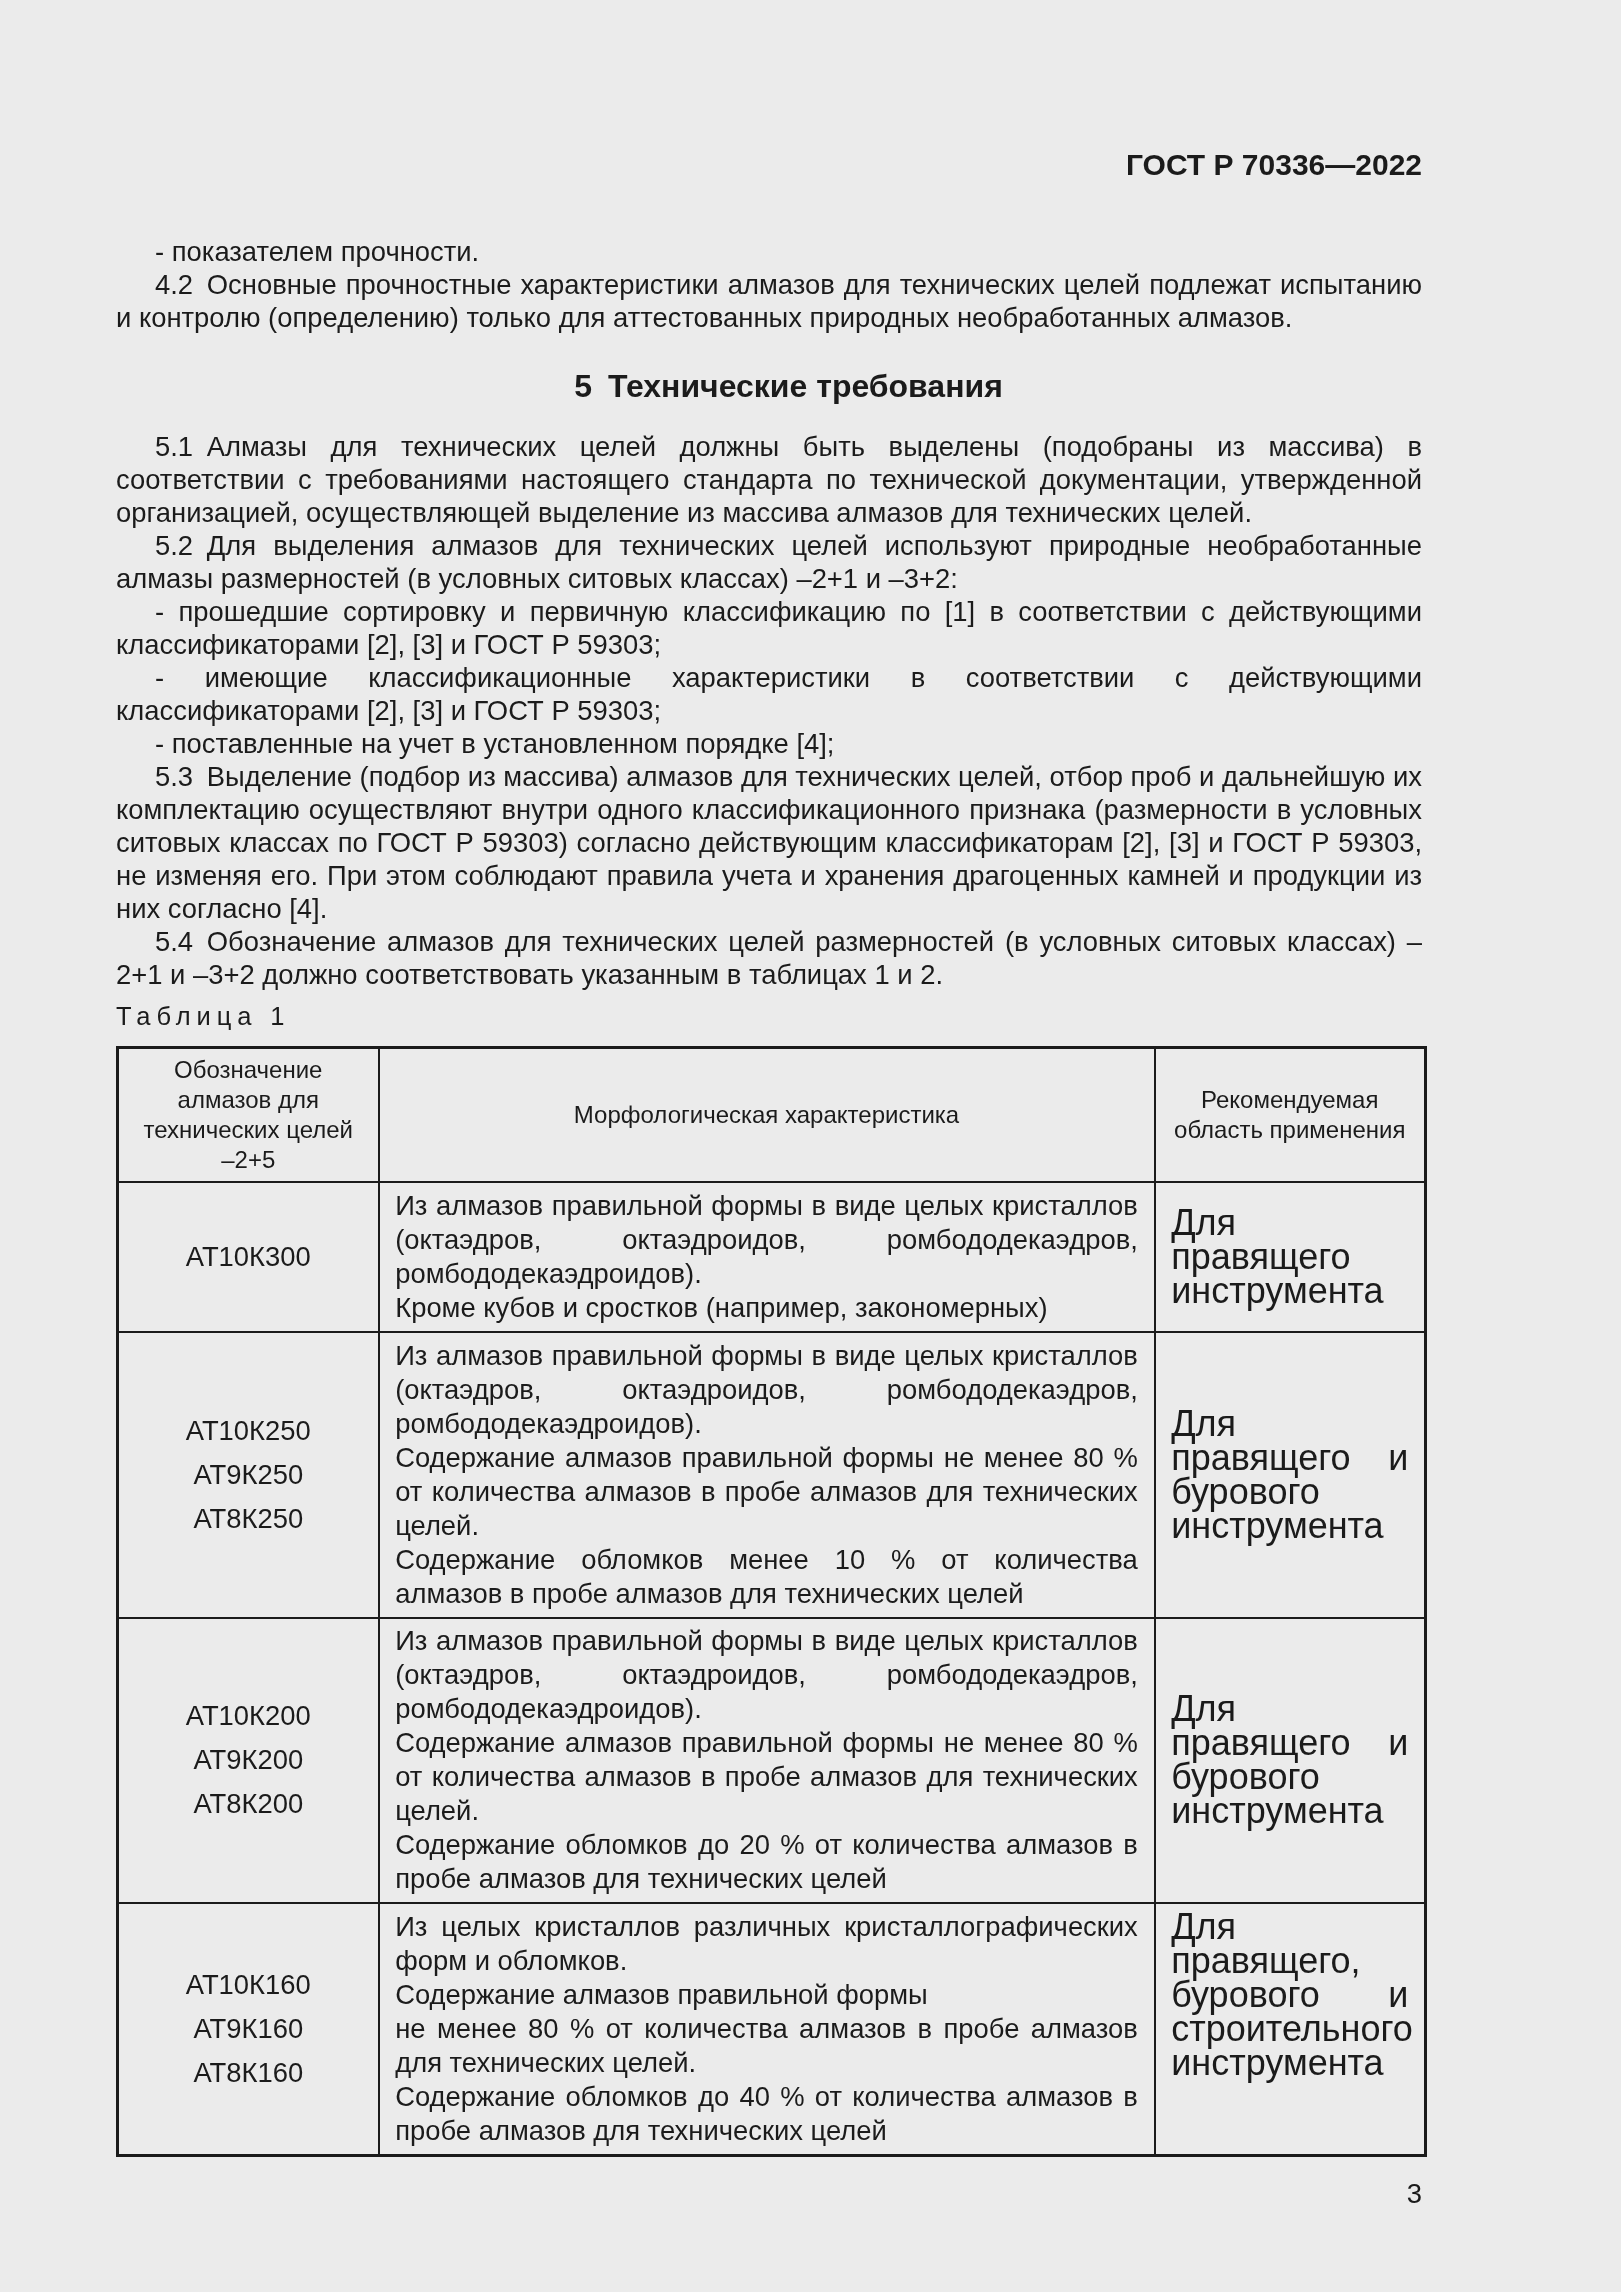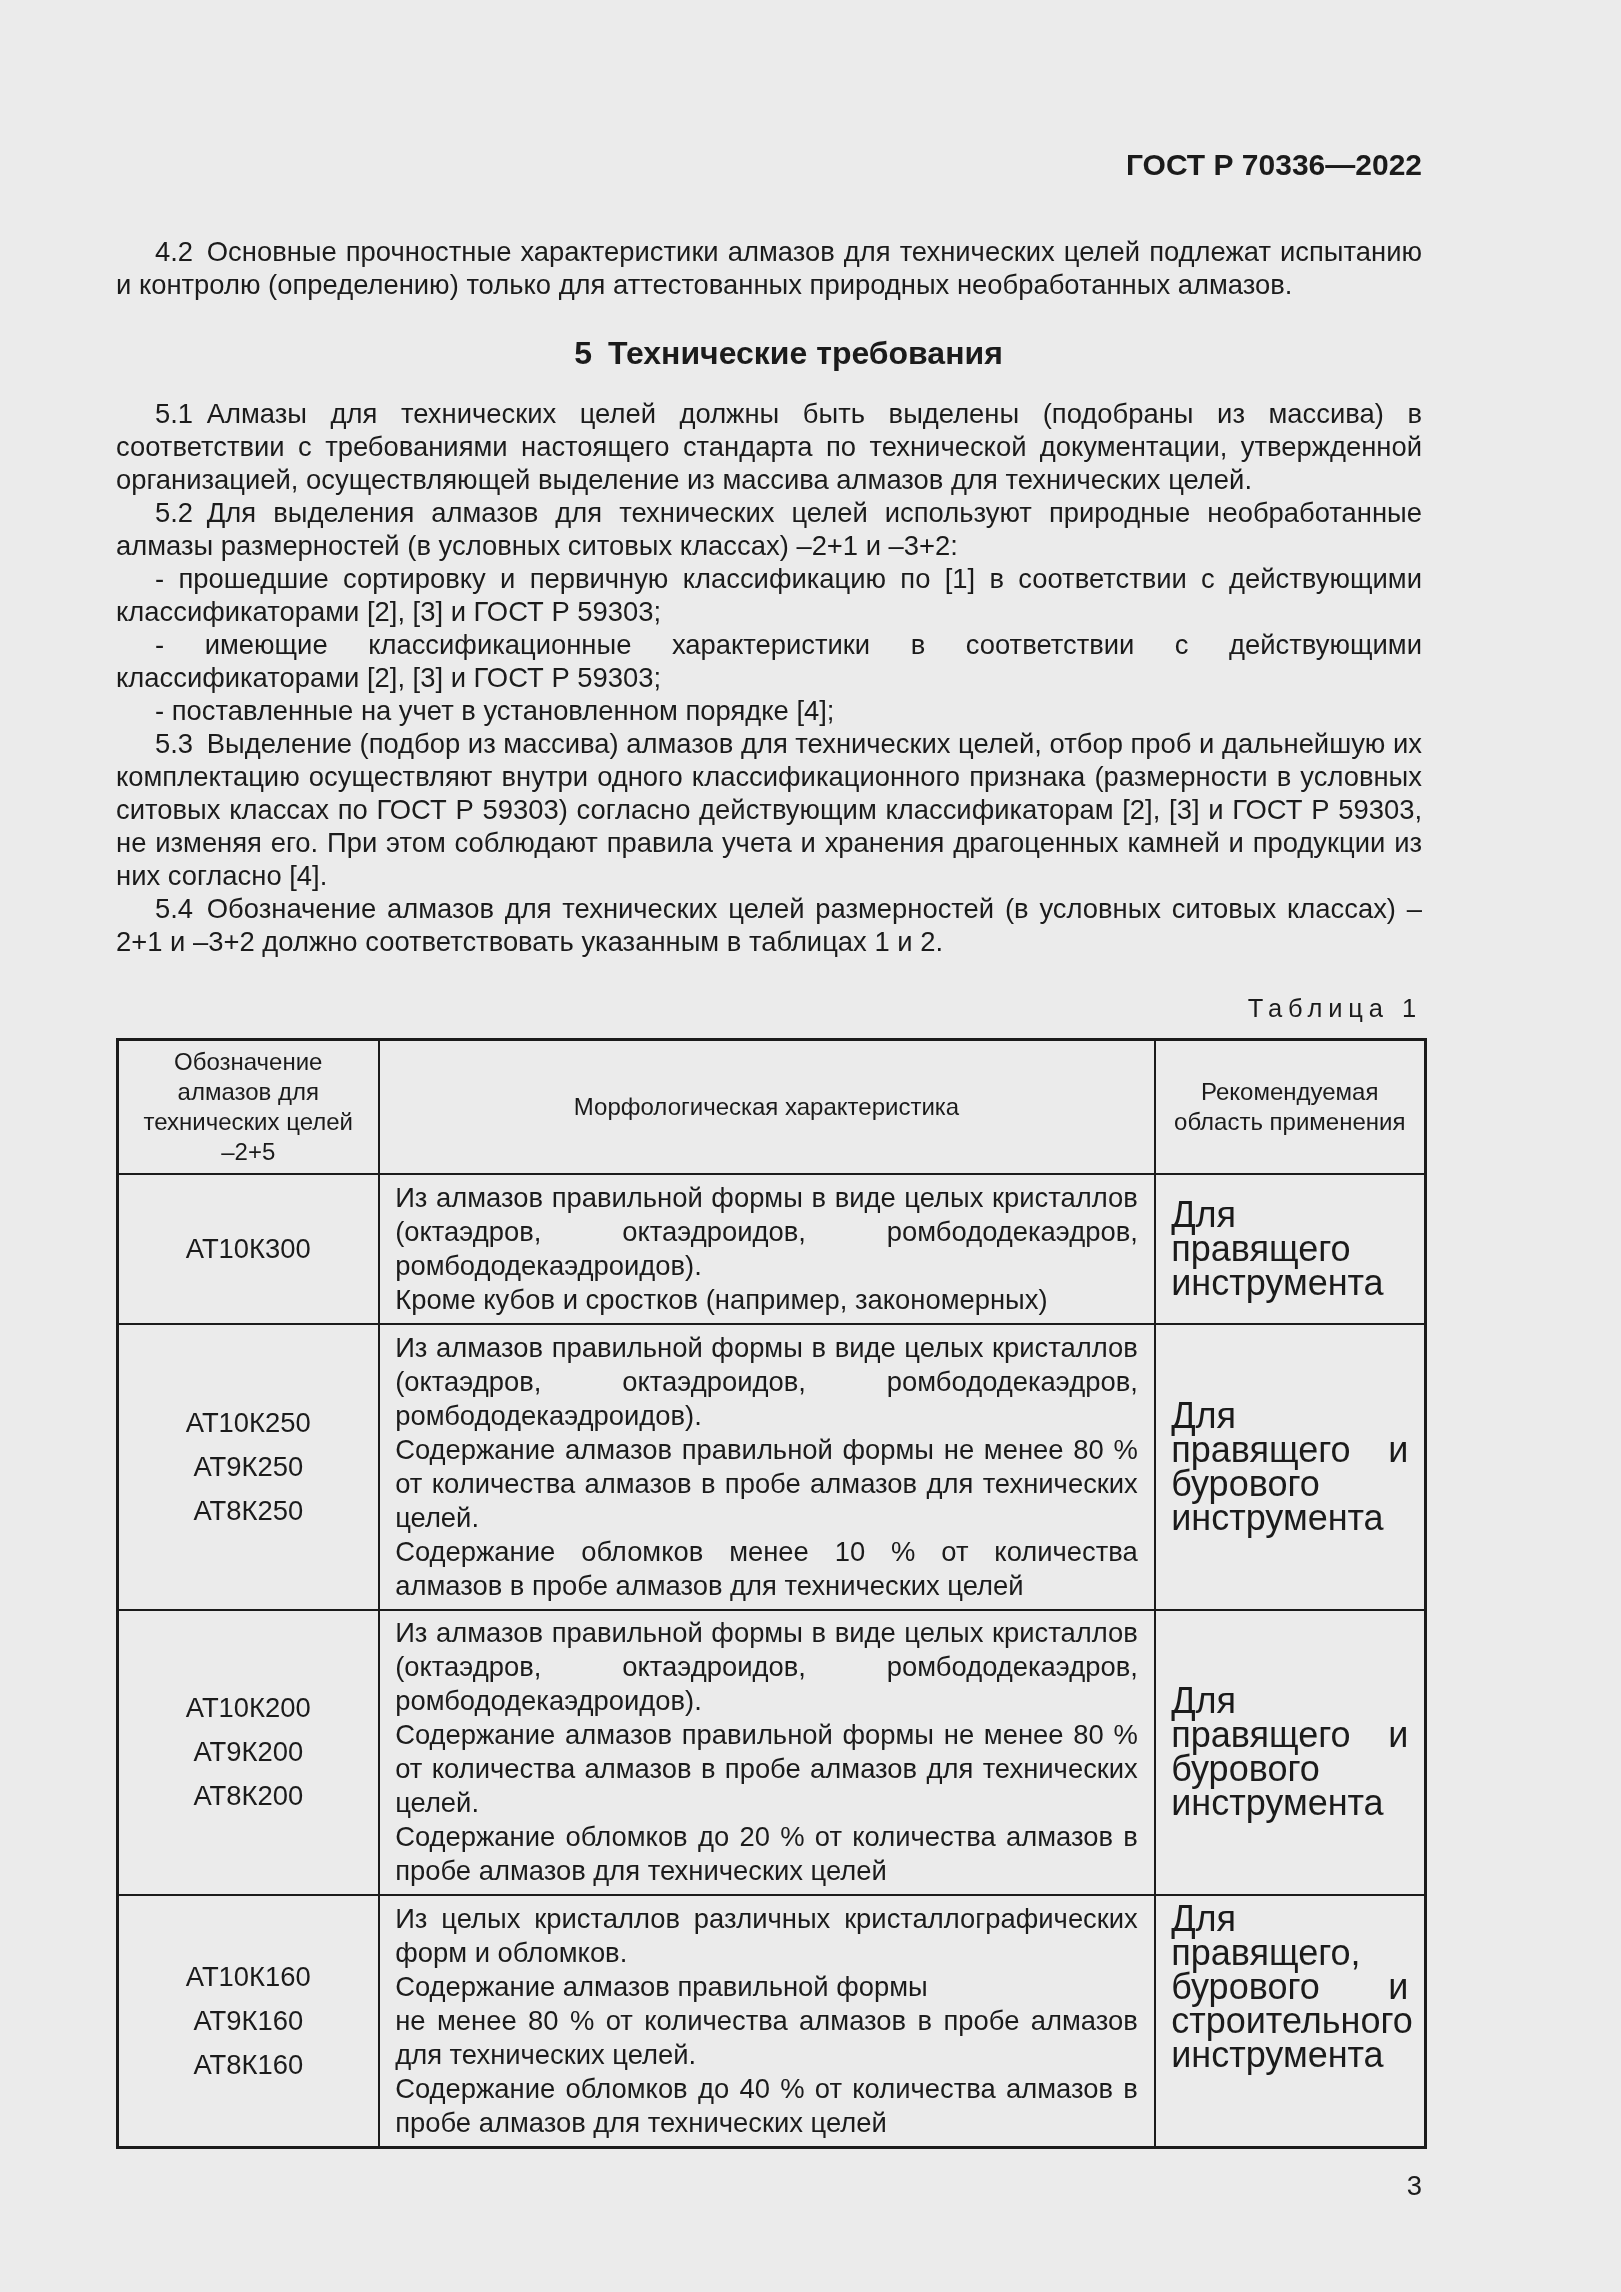--- a/index.html
+++ b/index.html
@@ -28,24 +28,24 @@
   .bodytext p{margin:0;text-indent:39px;}
   .section-heading{
     font-size:32px;
     line-height:39px;
     font-weight:bold;
     margin:33px 0 23.5px 0;
     text-indent:39px;
     text-align:center;
   }
   .table-label{
-    margin-top:34px;
+    margin-top:9px;
     font-size:25.5px;
     letter-spacing:5.9px;
-    text-align:right;
+    text-align:left;
     text-indent:0;
   }
   table.gost{
     margin-top:13.7px;
     width:1308px;
     border-collapse:collapse;
     border:3.9px solid #1b1b1b;
     table-layout:fixed;
   }
   table.gost th, table.gost td{
@@ -99,20 +99,21 @@
 </style>
 </head>
 <body>
 
 <div class="page">
   <div class="content">
 
     <div class="running-header">ГОСТ Р 70336—2022</div>
 
     <div class="bodytext">
+      <p>-  показателем прочности.</p>
       <p>4.2 Основные прочностные характеристики алмазов для технических целей подлежат испытанию и контролю (определению) только для аттестованных природных необработанных алмазов.</p>
 
       <div class="section-heading">5 Технические требования</div>
 
       <p>5.1 Алмазы для технических целей должны быть выделены (подобраны из массива) в соответствии с требованиями настоящего стандарта по технической документации, утвержденной организацией, осуществляющей выделение из массива алмазов для технических целей.</p>
       <p>5.2 Для выделения алмазов для технических целей используют природные необработанные алмазы размерностей (в условных ситовых классах) –2+1 и –3+2:</p>
       <p>- прошедшие сортировку и первичную классификацию по [1] в соответствии с действующими классификаторами [2], [3] и ГОСТ Р 59303;</p>
       <p>- имеющие классификационные характеристики в соответствии с действующими классификаторами [2], [3] и ГОСТ Р 59303;</p>
       <p>- поставленные на учет в установленном порядке [4];</p>
       <p>5.3 Выделение (подбор из массива) алмазов для технических целей, отбор проб и дальнейшую их комплектацию осуществляют внутри одного классификационного признака (размерности в условных ситовых классах по ГОСТ Р 59303) согласно действующим классификаторам [2], [3] и ГОСТ Р 59303, не изменяя его. При этом соблюдают правила учета и хранения драгоценных камней и продукции из них согласно [4].</p>

